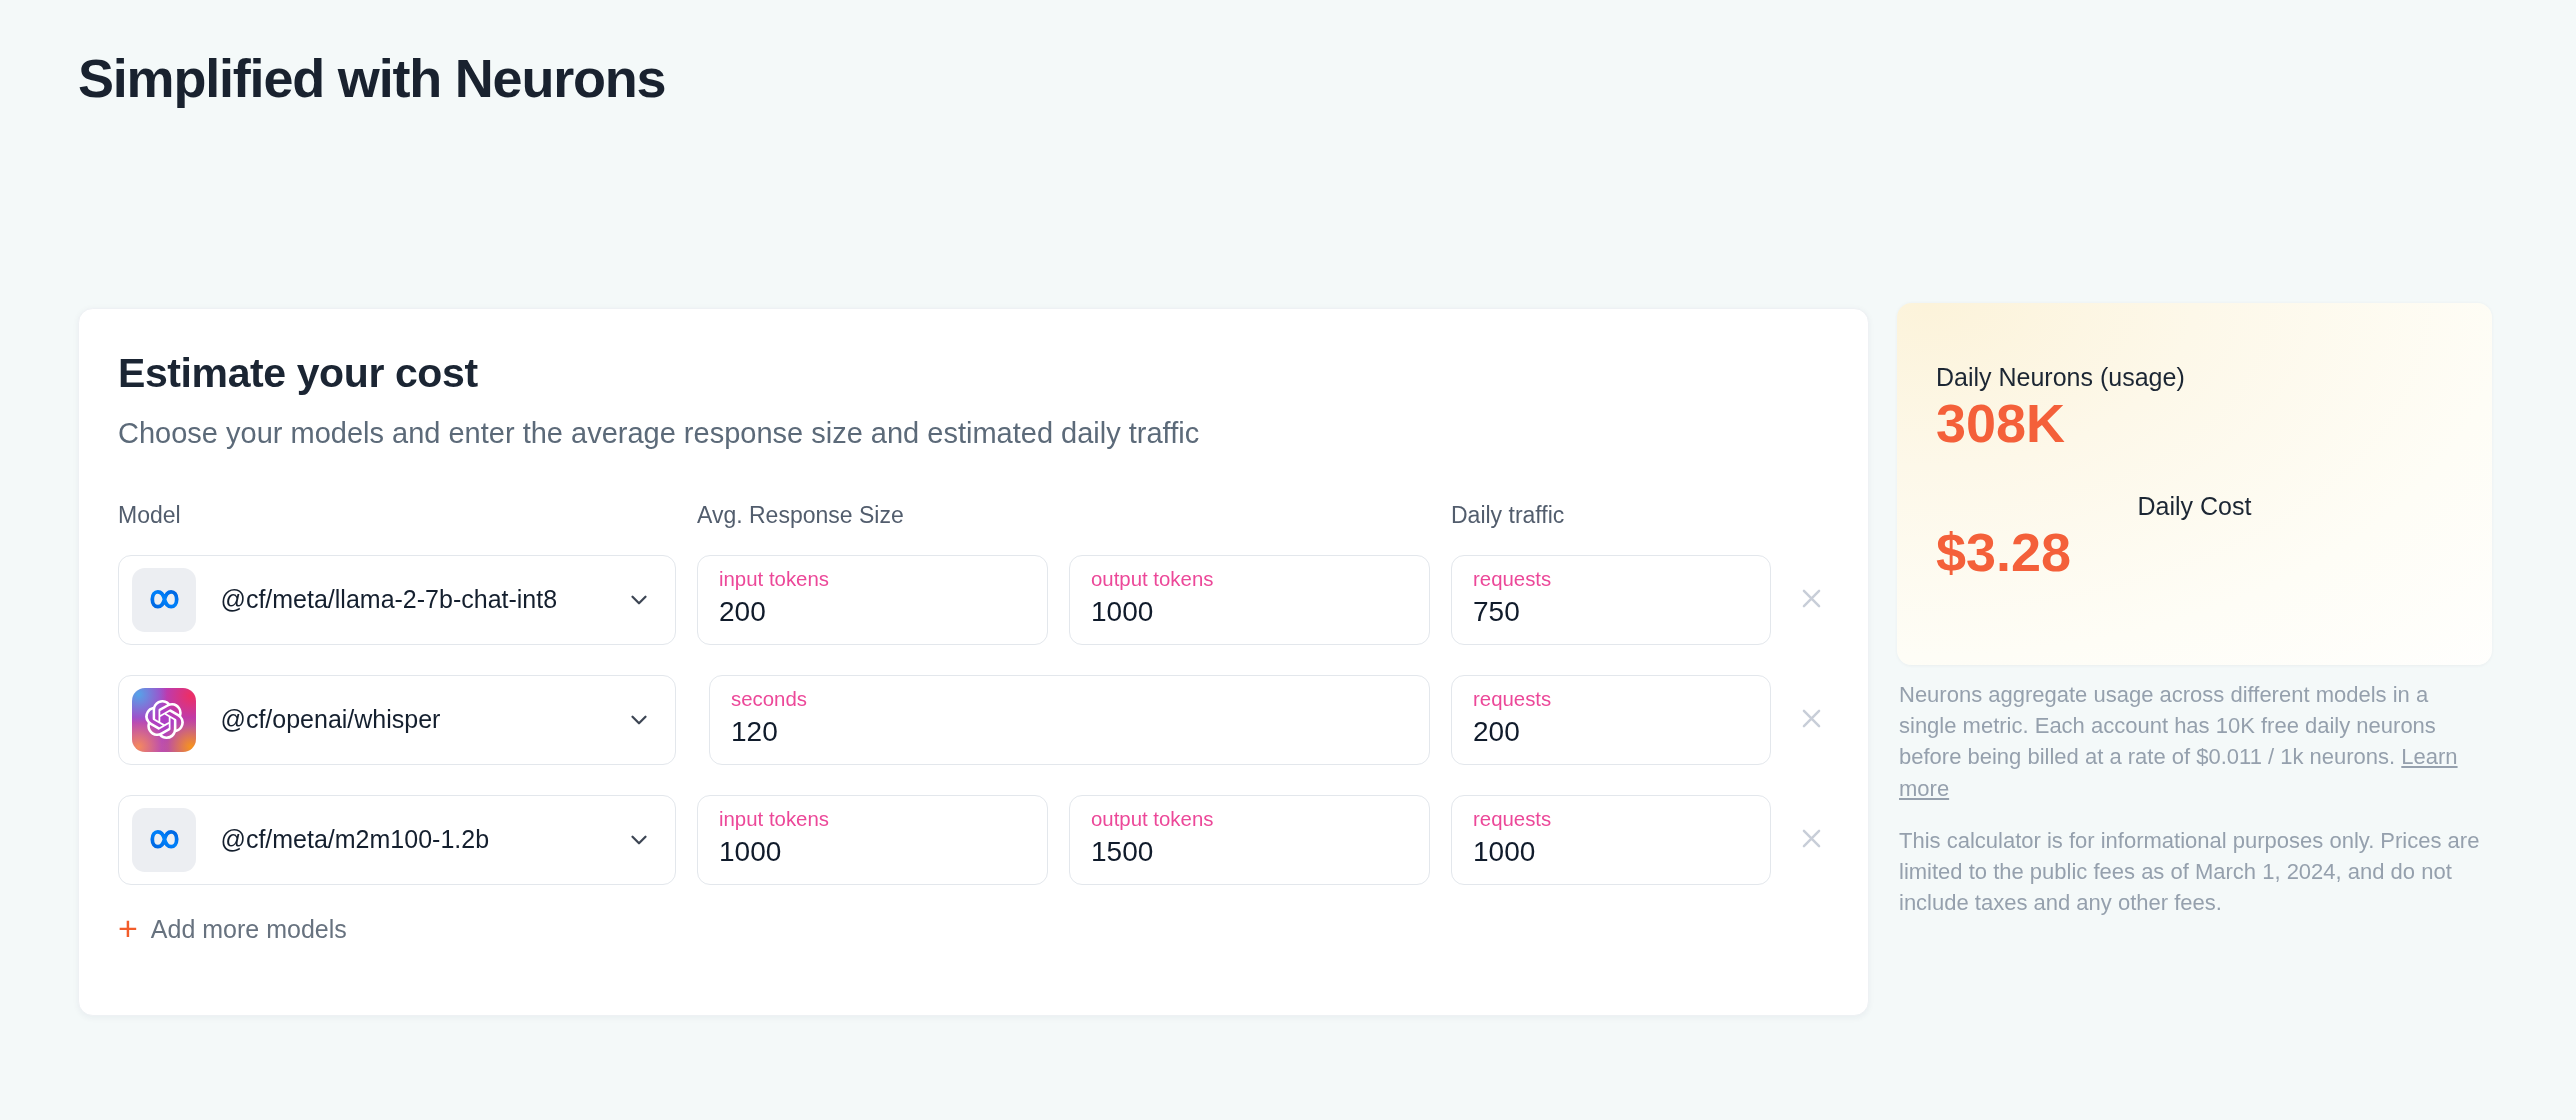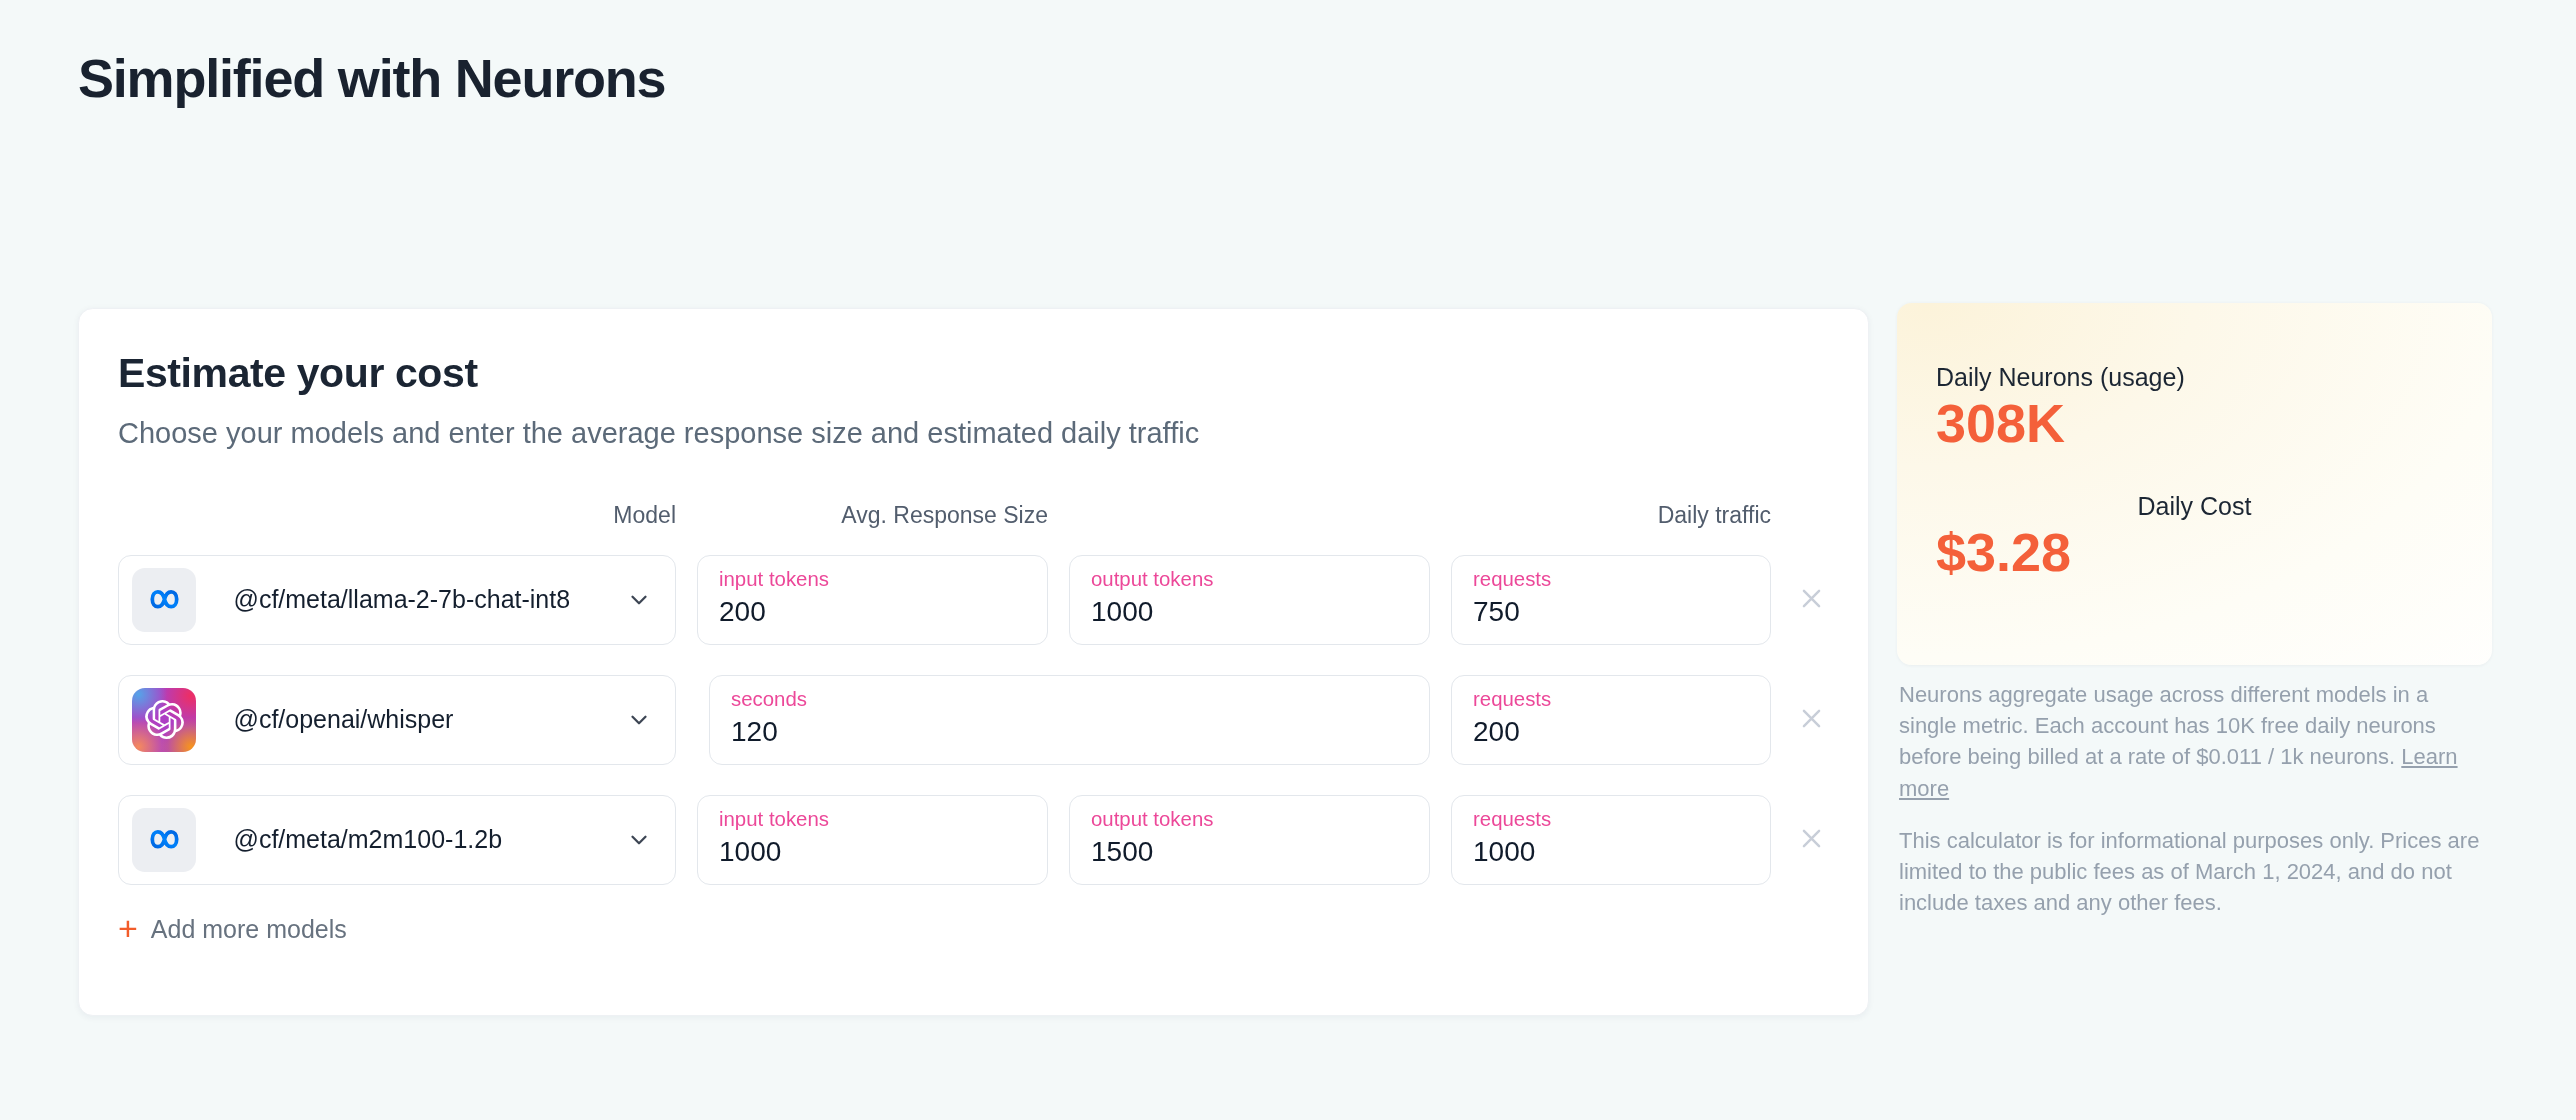--- a/index.html
+++ b/index.html
@@ -66,42 +66,40 @@
     column-gap: 21px;
     align-items: center;
   }
   .headers {
     margin-top: 52px;
     margin-bottom: 26px;
   }
   .col-h {
     font-size: 23px;
     color: #525d6d;
-    text-align: right;
   }
   .c1 { grid-column: 1; }
   .c2 { grid-column: 2; }
   .c3 { grid-column: 3; }
   .c4 { grid-column: 4; }
   .wide { grid-column: 2 / 4; margin-left: 12px; }
 
   .row { margin-bottom: 30px; }
 
   .select {
     grid-column: 1;
     height: 90px;
     box-sizing: border-box;
     border: 1.2px solid #e3e7ec;
     border-radius: 13px;
     background: #fff;
     display: flex;
     align-items: center;
     padding: 0 23px 0 13px;
     cursor: pointer;
-    gap: 13px;
   }
   .icon-box {
     width: 64px; height: 64px;
     border-radius: 13px;
     flex: none;
     display: flex;
     align-items: center;
     justify-content: center;
     margin-right: 24.5px;
     overflow: hidden;

